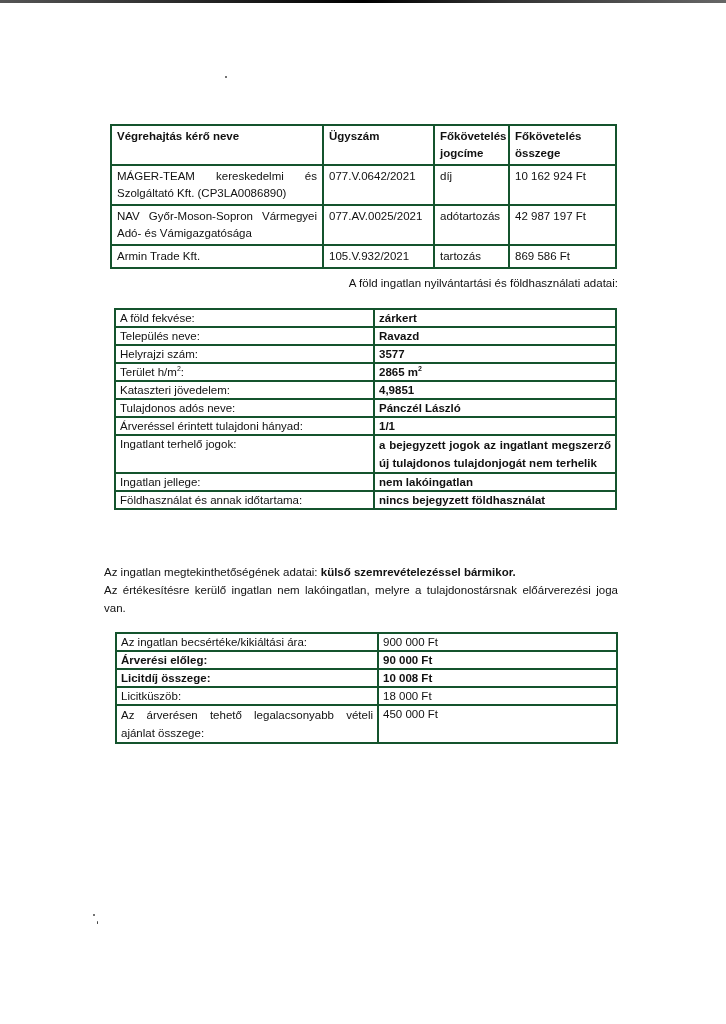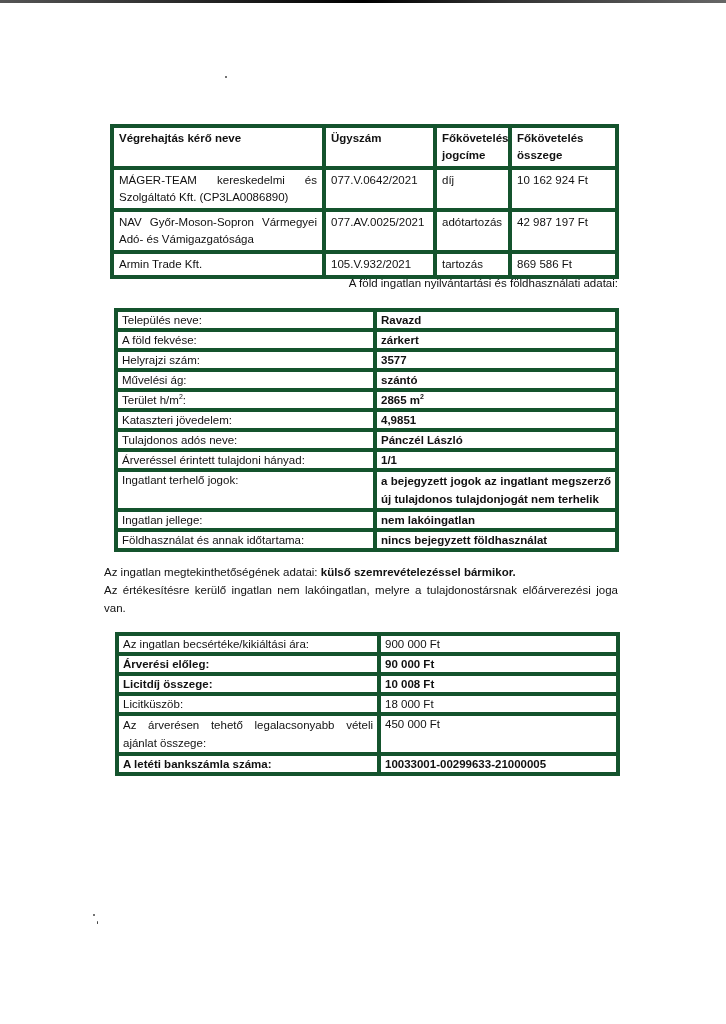--- a/index.html
+++ b/index.html
@@ -9,21 +9,21 @@
     font-family: "Liberation Sans", "DejaVu Sans", sans-serif;
     font-size: 11.5px;
   }
   .topline {
     position: absolute; left: 0; top: 0; width: 726px; height: 3px;
     background: linear-gradient(to right, #555 0%, #222 30%, #000 50%, #333 70%, #666 100%);
   }
   .speck { position: absolute; width: 2px; height: 2px; background: #444; border-radius: 1px; }
   table { border-collapse: collapse; position: absolute; table-layout: fixed; }
   td, th {
-    border: 4px solid #14532d; padding: 2px 5px; vertical-align: top;
+    border: 2px solid #14532d; padding: 2px 5px; vertical-align: top;
     line-height: 17px; font-weight: normal; text-align: left;
   }
   th { font-weight: bold; }
   .right { text-align: left; }
   .bold { font-weight: bold; }
   .justify { text-align: justify; text-align-last: left; }
   #t1 { left: 110px; top: 124px; width: 505px; }
   #t2 { left: 114px; top: 308px; width: 501px; }
   #t3 { left: 115px; top: 632px; width: 501px; }
   #t2 td, #t3 td { padding: 0 4px; line-height: 16px; }
@@ -75,34 +75,30 @@
 
 <div class="para" style="top:274px;text-align:right;">A föld ingatlan nyilvántartási és földhasználati adatai:</div>
 
 <table id="t2">
   <colgroup>
       <col style="width:259px">
       <col style="width:242px">
     </colgroup>
   <tbody>
       <tr>
+        <td>A föld fekvése:</td>
+        <td class="bold">zárkert</td>
+      </tr>
+  <tr>
         <td>Település neve:</td>
         <td class="bold">Ravazd</td>
       </tr>
   <tr>
-        <td>A föld fekvése:</td>
-        <td class="bold">zárkert</td>
-      </tr>
-  <tr>
         <td>Helyrajzi szám:</td>
         <td class="bold">3577</td>
-      </tr>
-  <tr>
-        <td>Művelési ág:</td>
-        <td class="bold">szántó</td>
       </tr>
   <tr>
     <td><span>Terület h/m</span><sup>2</sup><span>:</span></td>
     <td class="bold"><span>2865 m</span><sup>2</sup></td>
   </tr>
   <tr>
         <td>Kataszteri jövedelem:</td>
         <td class="bold">4,9851</td>
       </tr>
   <tr>
@@ -152,18 +148,14 @@
         <td class="right bold">10 008 Ft</td>
       </tr>
   <tr>
         <td>Licitküszöb:</td>
         <td class="right">18 000 Ft</td>
       </tr>
   <tr>
         <td class="justify" style="line-height:18px;">Az árverésen tehető legalacsonyabb vételi ajánlat összege:</td>
         <td class="right">450 000 Ft</td>
       </tr>
-  <tr>
-        <td class="bold">A letéti bankszámla száma:</td>
-        <td class="right bold">10033001-00299633-21000005</td>
-      </tr>
 </tbody>
   </table>
 
 </body></html>

